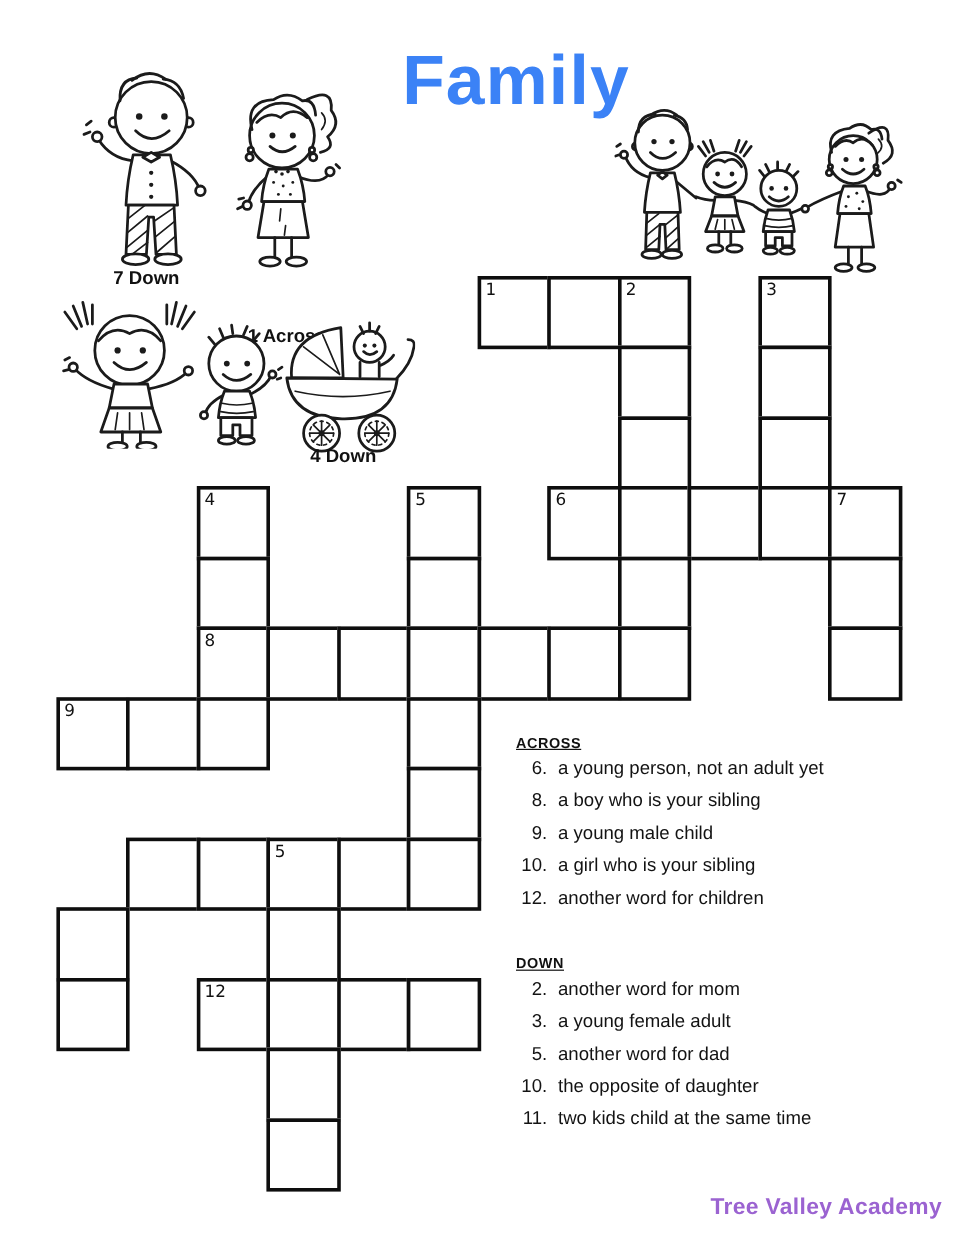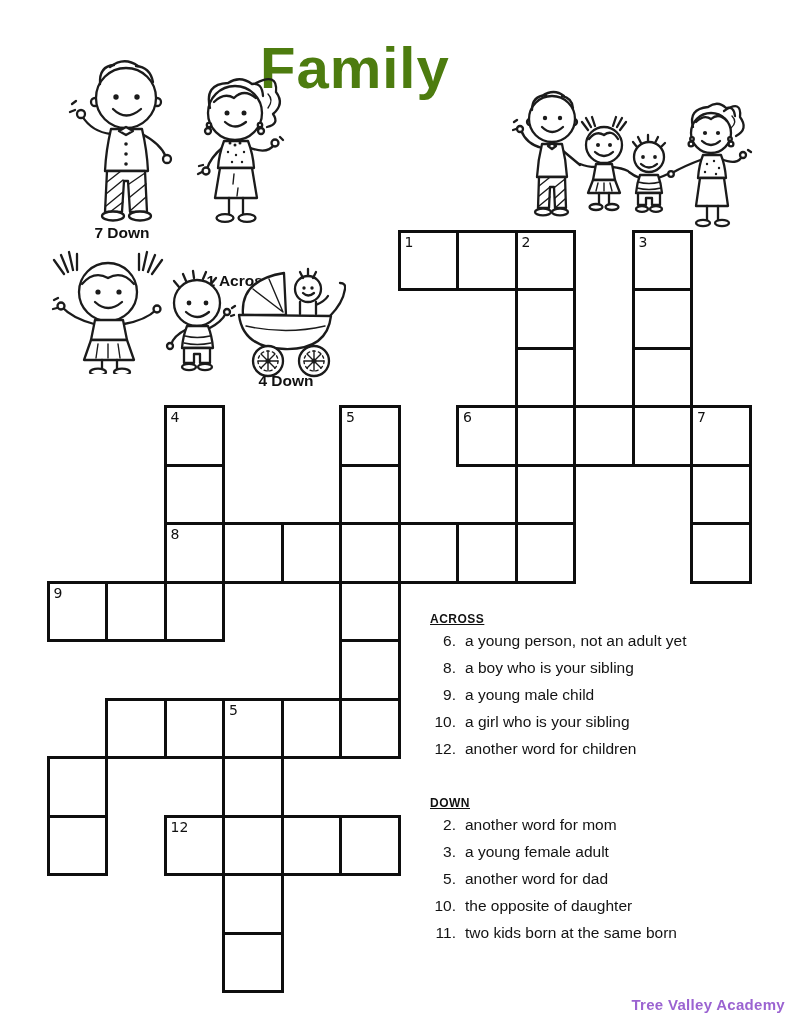--- a/index.html
+++ b/index.html
@@ -1,20 +1,20 @@
 <!DOCTYPE html>
 <html><head>
 <meta charset="utf-8">
 <style>
   html,body { margin:0; padding:0; background:#ffffff; }
   body { width:800px; height:1035px; position:relative; font-family:"Liberation Sans", sans-serif; color:#151515; }
   .sheet { position:absolute; inset:0; background:#fff; overflow:hidden; }
 
-  .title { position:absolute; left:260px; top:34px; width:340px; text-align:left;
-           font-size:58px; font-weight:800; letter-spacing:1px; color:#4d7c0f; }
+  .title { position:absolute; left:260px; top:34px; width:340px; text-align:center;
+           font-size:58px; font-weight:800; letter-spacing:1px; color:#3b82f6; }
   .subtitle { position:absolute; left:280px; top:103px; width:300px; text-align:center;
               font-size:15.5px; letter-spacing:1.2px; color:#111; }
 
   .fig { position:absolute; }
   .fig-caption { position:absolute; text-align:center; font-weight:bold; font-size:15.5px; color:#111; }
   .cap-man   { left:66px;  top:224px; width:112px; }
   .cap-woman { left:188px; top:224px; width:102px;margin-top:48px; }
   .cap-baby  { left:226px; top:372px; width:120px; }
 
   .grid { position:absolute; left:46.5px; top:229.5px; width:706px; height:764px; }
@@ -26,21 +26,21 @@
   .clues { position:absolute; left:425px; width:365px; }
   .clues-across { top:612px; }
   .clues-down   { top:796px; }
   .clue-heading { font-size:12px; font-weight:bold; text-decoration:underline;
                   letter-spacing:0.5px; margin:0 0 6px 5px; color:#111; }
   .clue-list { list-style:none; margin:0; padding:0; }
   .clue-row { display:flex; align-items:baseline; height:27px; font-size:15.5px; color:#131313; }
   .clue-num { width:31px; text-align:right; flex:0 0 31px; }
   .clue-text { margin-left:9px; white-space:nowrap; }
 
-  .brand { position:absolute; right:15px; top:996px; font-size:15px; font-weight:bold; letter-spacing:0.3px; }
+  .brand { position:absolute; right:15px; top:996px; font-size:19px; font-weight:bold; letter-spacing:0.3px; }
 
   svg .ln { fill:none; stroke:#1b1b1b; stroke-width:2.3; stroke-linecap:round; stroke-linejoin:round; }
   svg .lnthin { fill:none; stroke:#1b1b1b; stroke-width:1.4; stroke-linecap:round; }
   svg .fw { fill:#ffffff; }
   svg .dot { fill:#1b1b1b; stroke:none; }
 </style>
 </head>
 <body>
 
 <div class="sheet">
@@ -371,20 +371,20 @@
         <li class="clue-row">
           <span class="clue-num">5.</span>
           <span class="clue-text">another word for dad</span>
         </li>
         <li class="clue-row">
           <span class="clue-num">10.</span>
           <span class="clue-text">the opposite of daughter</span>
         </li>
         <li class="clue-row">
           <span class="clue-num">11.</span>
-          <span class="clue-text">two kids born at the same born</span>
+          <span class="clue-text">two kids child at the same time</span>
         </li>
       </ol>
   </section>
 
   <div class="brand" style="color: rgb(155, 99, 209);">Tree Valley Academy</div>
 
 </div>
 
 </body></html>

